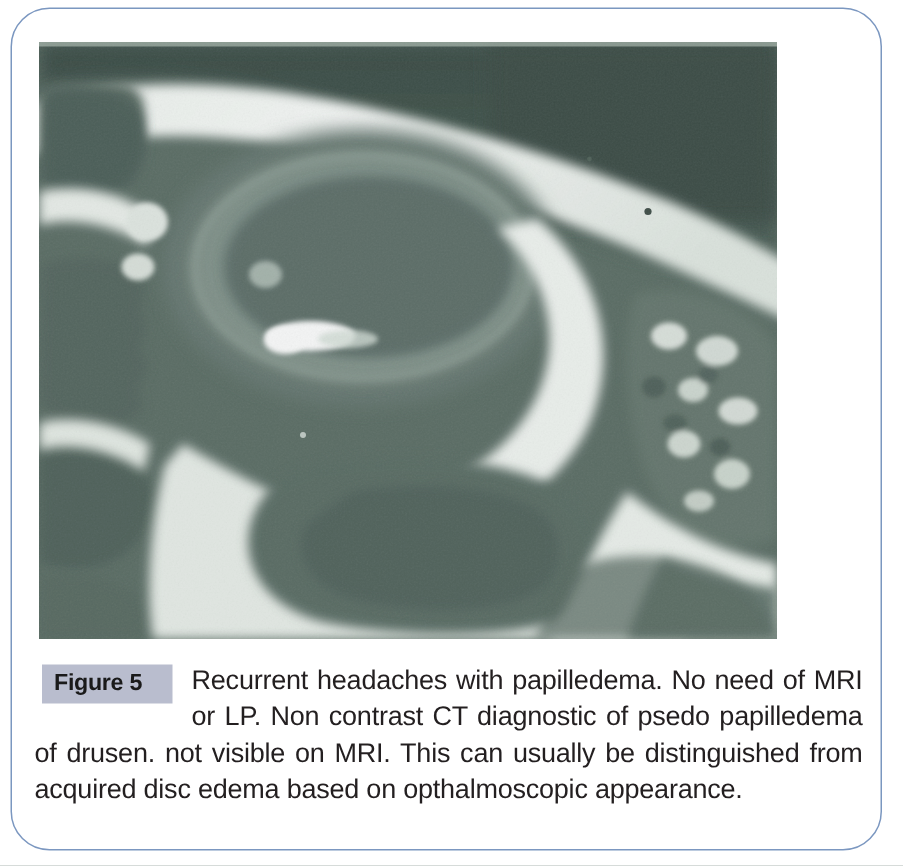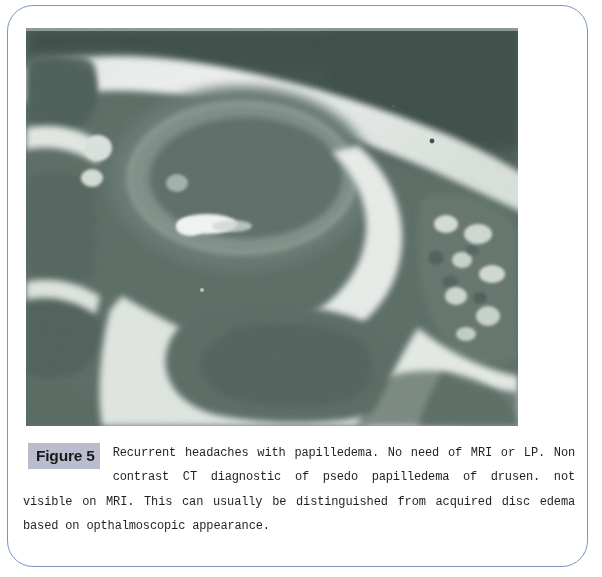--- a/index.html
+++ b/index.html
@@ -50,29 +50,29 @@
   }
 
   .caption-badge {
     float: left;
     background: #b9bdce;
     color: #1a1a1a;
     font-family: "Liberation Sans", sans-serif;
     font-weight: bold;
     font-size: 15.5px;
     line-height: 23px;
-    padding: 1px 5px 2px 8px;
+    padding: 1px 20px 2px 8px;
     margin: 4px 13px 2px 5px;
     letter-spacing: -0.2px;
   }
 
   .caption-text {
     color: #231f20;
-    font-family: Liberation Mono, monospace;
-    font-size: 12px;
+    font-family: Liberation Sans, sans-serif;
+    font-size: 18px;
     line-height: 24.4px;
     text-align: justify;
     text-justify: inter-word;
     margin: 0;
     padding-top: 2px;
     letter-spacing: -0.15px;
   }
   .caption-text:after {
     content: "";
     display: block;

